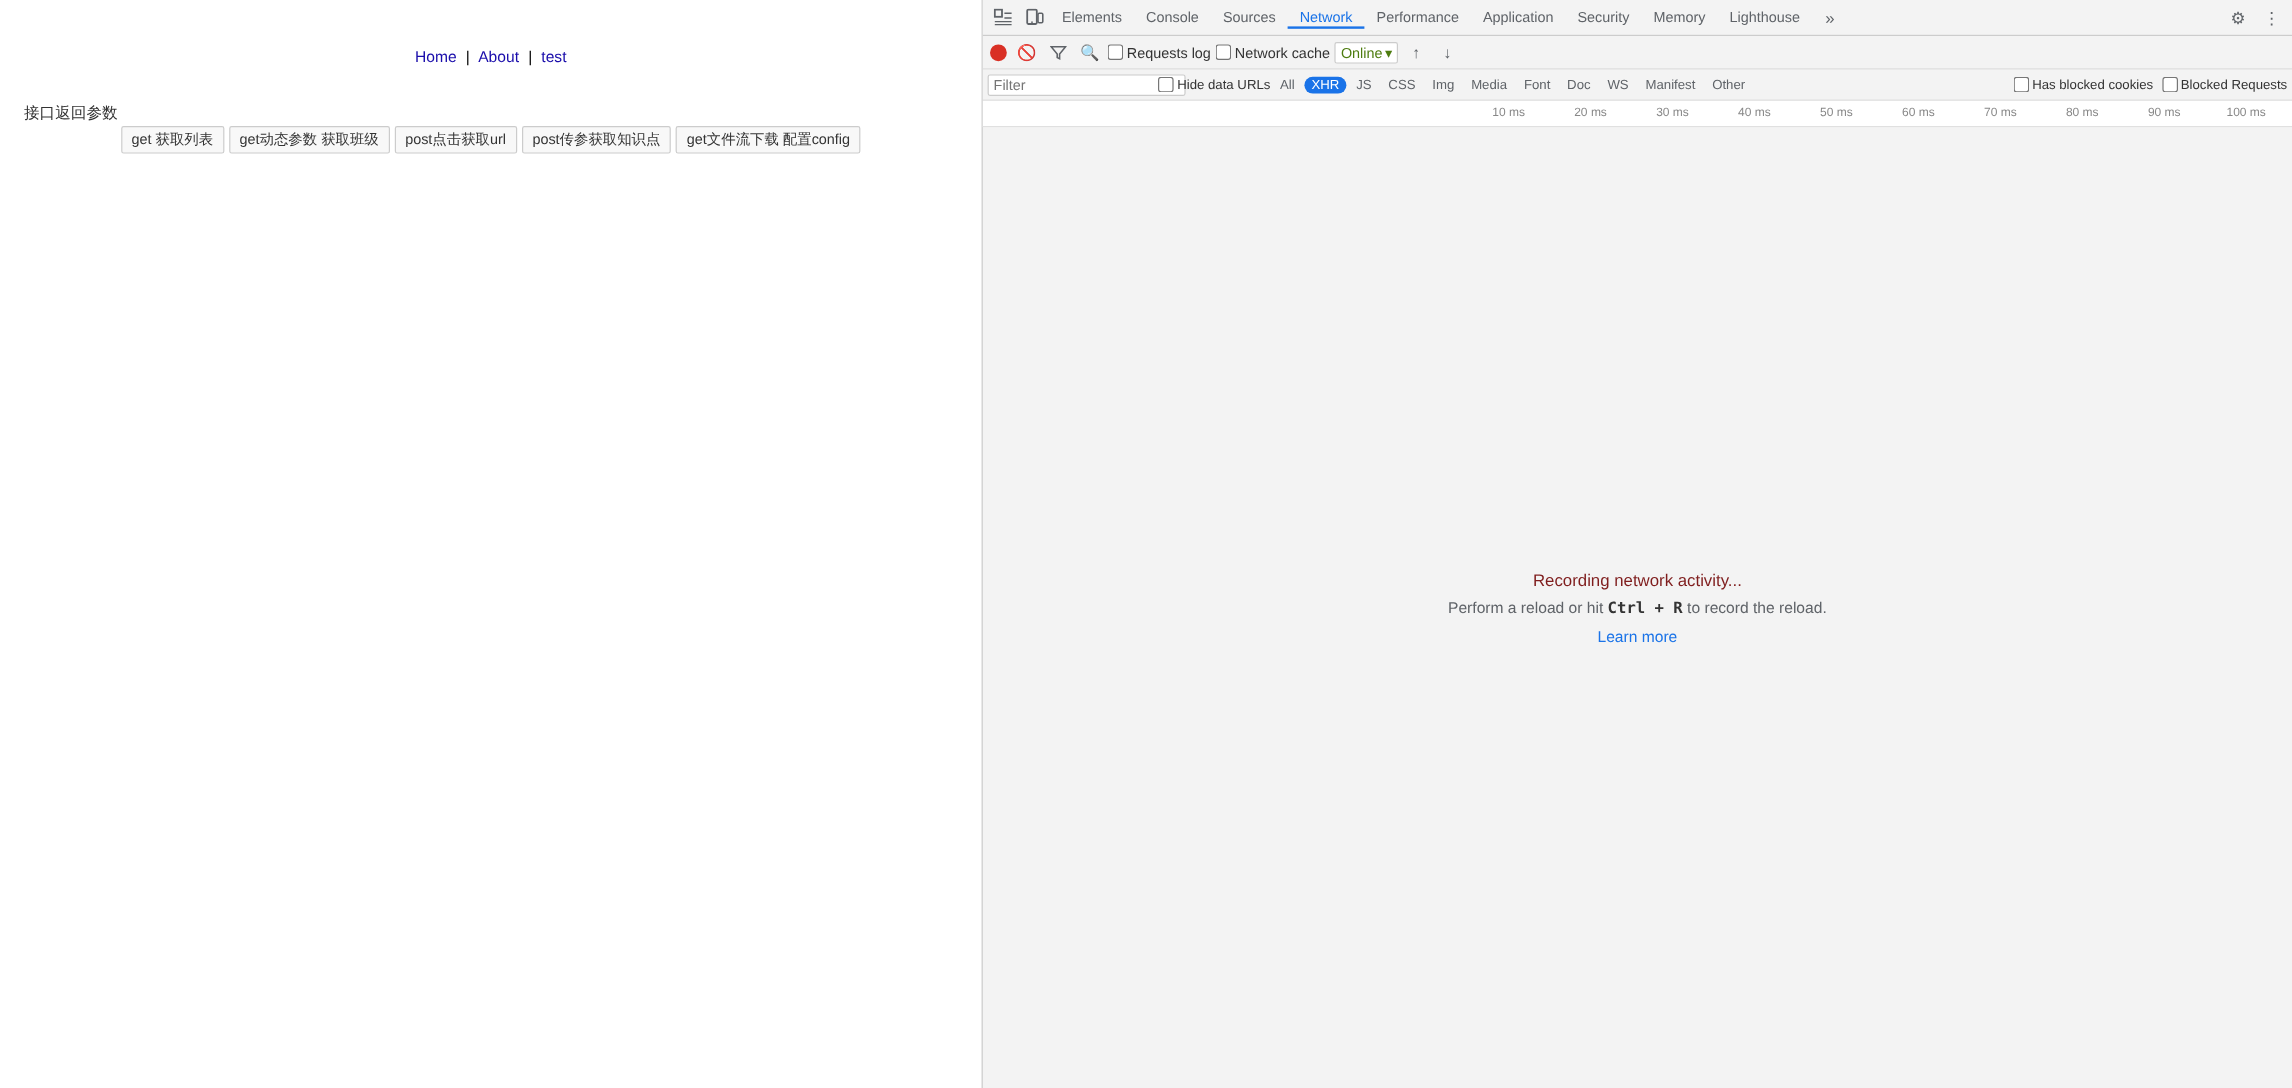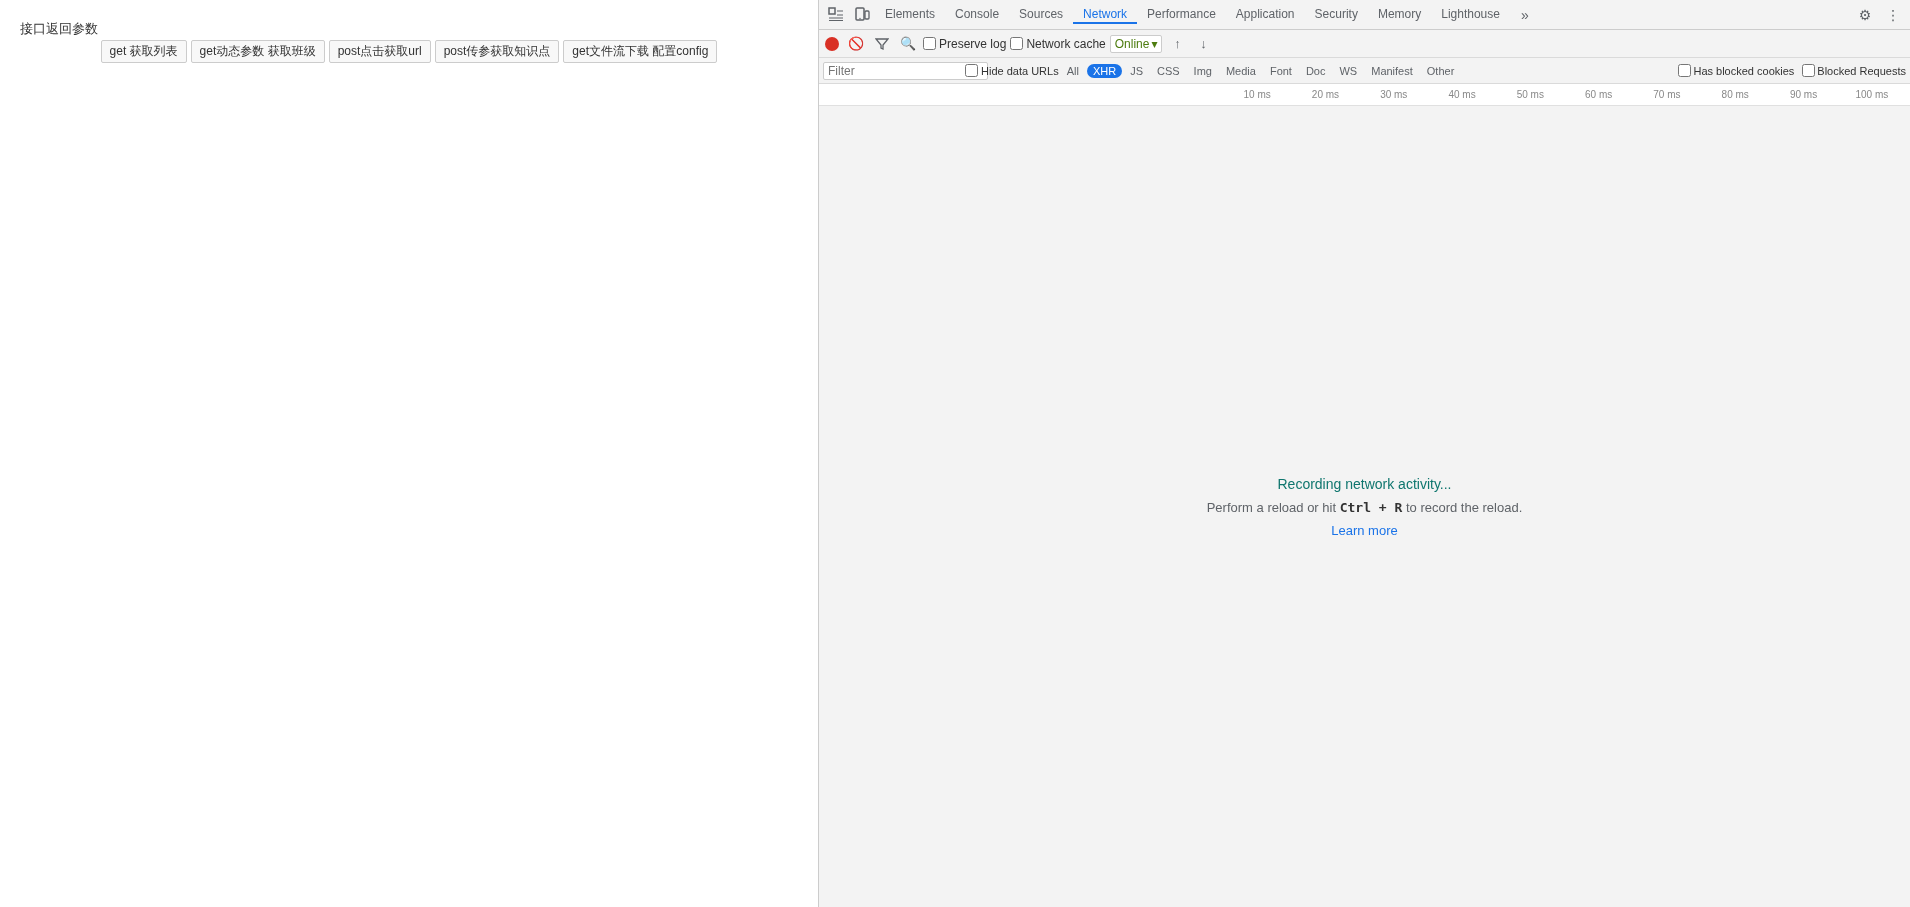--- a/index.html
+++ b/index.html
@@ -270,21 +270,21 @@
       flex: 1;
       display: flex;
       flex-direction: column;
       align-items: center;
       justify-content: center;
       color: #5f6368;
       gap: 8px;
     }
     .network-empty .recording-text {
       font-size: 14px;
-      color: #0f766e;
+      color: #7f1d1d;
     }
     .network-empty .sub-text {
       font-size: 13px;
       color: #5f6368;
     }
     .network-empty .sub-text kbd {
       font-family: monospace;
       font-weight: bold;
       color: #333;
     }
@@ -298,20 +298,27 @@
       flex: 1;
       display: flex;
       flex-direction: column;
       overflow: hidden;
     }
   </style>
 </head>
 <body>
 
 <div id="page-area">
+  <nav class="page-nav">
+    <a href="#">Home</a>
+    <span class="separator">|</span>
+    <a href="#">About</a>
+    <span class="separator">|</span>
+    <a href="#" class="active">test</a>
+  </nav>
   <div class="section-title">接口返回参数</div>
   <div class="btn-group">
   <button>get 获取列表</button>
       <button>get动态参数 获取班级</button>
       <button>post点击获取url</button>
       <button>post传参获取知识点</button>
       <button>get文件流下载 配置config</button>
     </div>
 </div>
 
@@ -354,21 +361,21 @@
     <button class="toolbar-btn" title="Clear">🚫</button>
     <button class="toolbar-btn" title="Filter">
       <svg width="14" height="14" viewBox="0 0 14 14" fill="none">
         <path d="M1 2h12l-5 6v4l-2-1V8L1 2z" stroke="#5f6368" stroke-width="1.3" fill="none"></path>
       </svg>
     </button>
     <button class="toolbar-btn" title="Search">🔍</button>
 
     <label class="toolbar-checkbox">
       <input type="checkbox" style="">
-      <span>Preserve log</span>
+      <span>Requests log</span>
     </label>
 
     <label class="toolbar-checkbox">
       <input type="checkbox" style="">
       <span>Network cache</span>
     </label>
 
     <div class="online-select">
       <span>Online</span>
       <span>▾</span>

